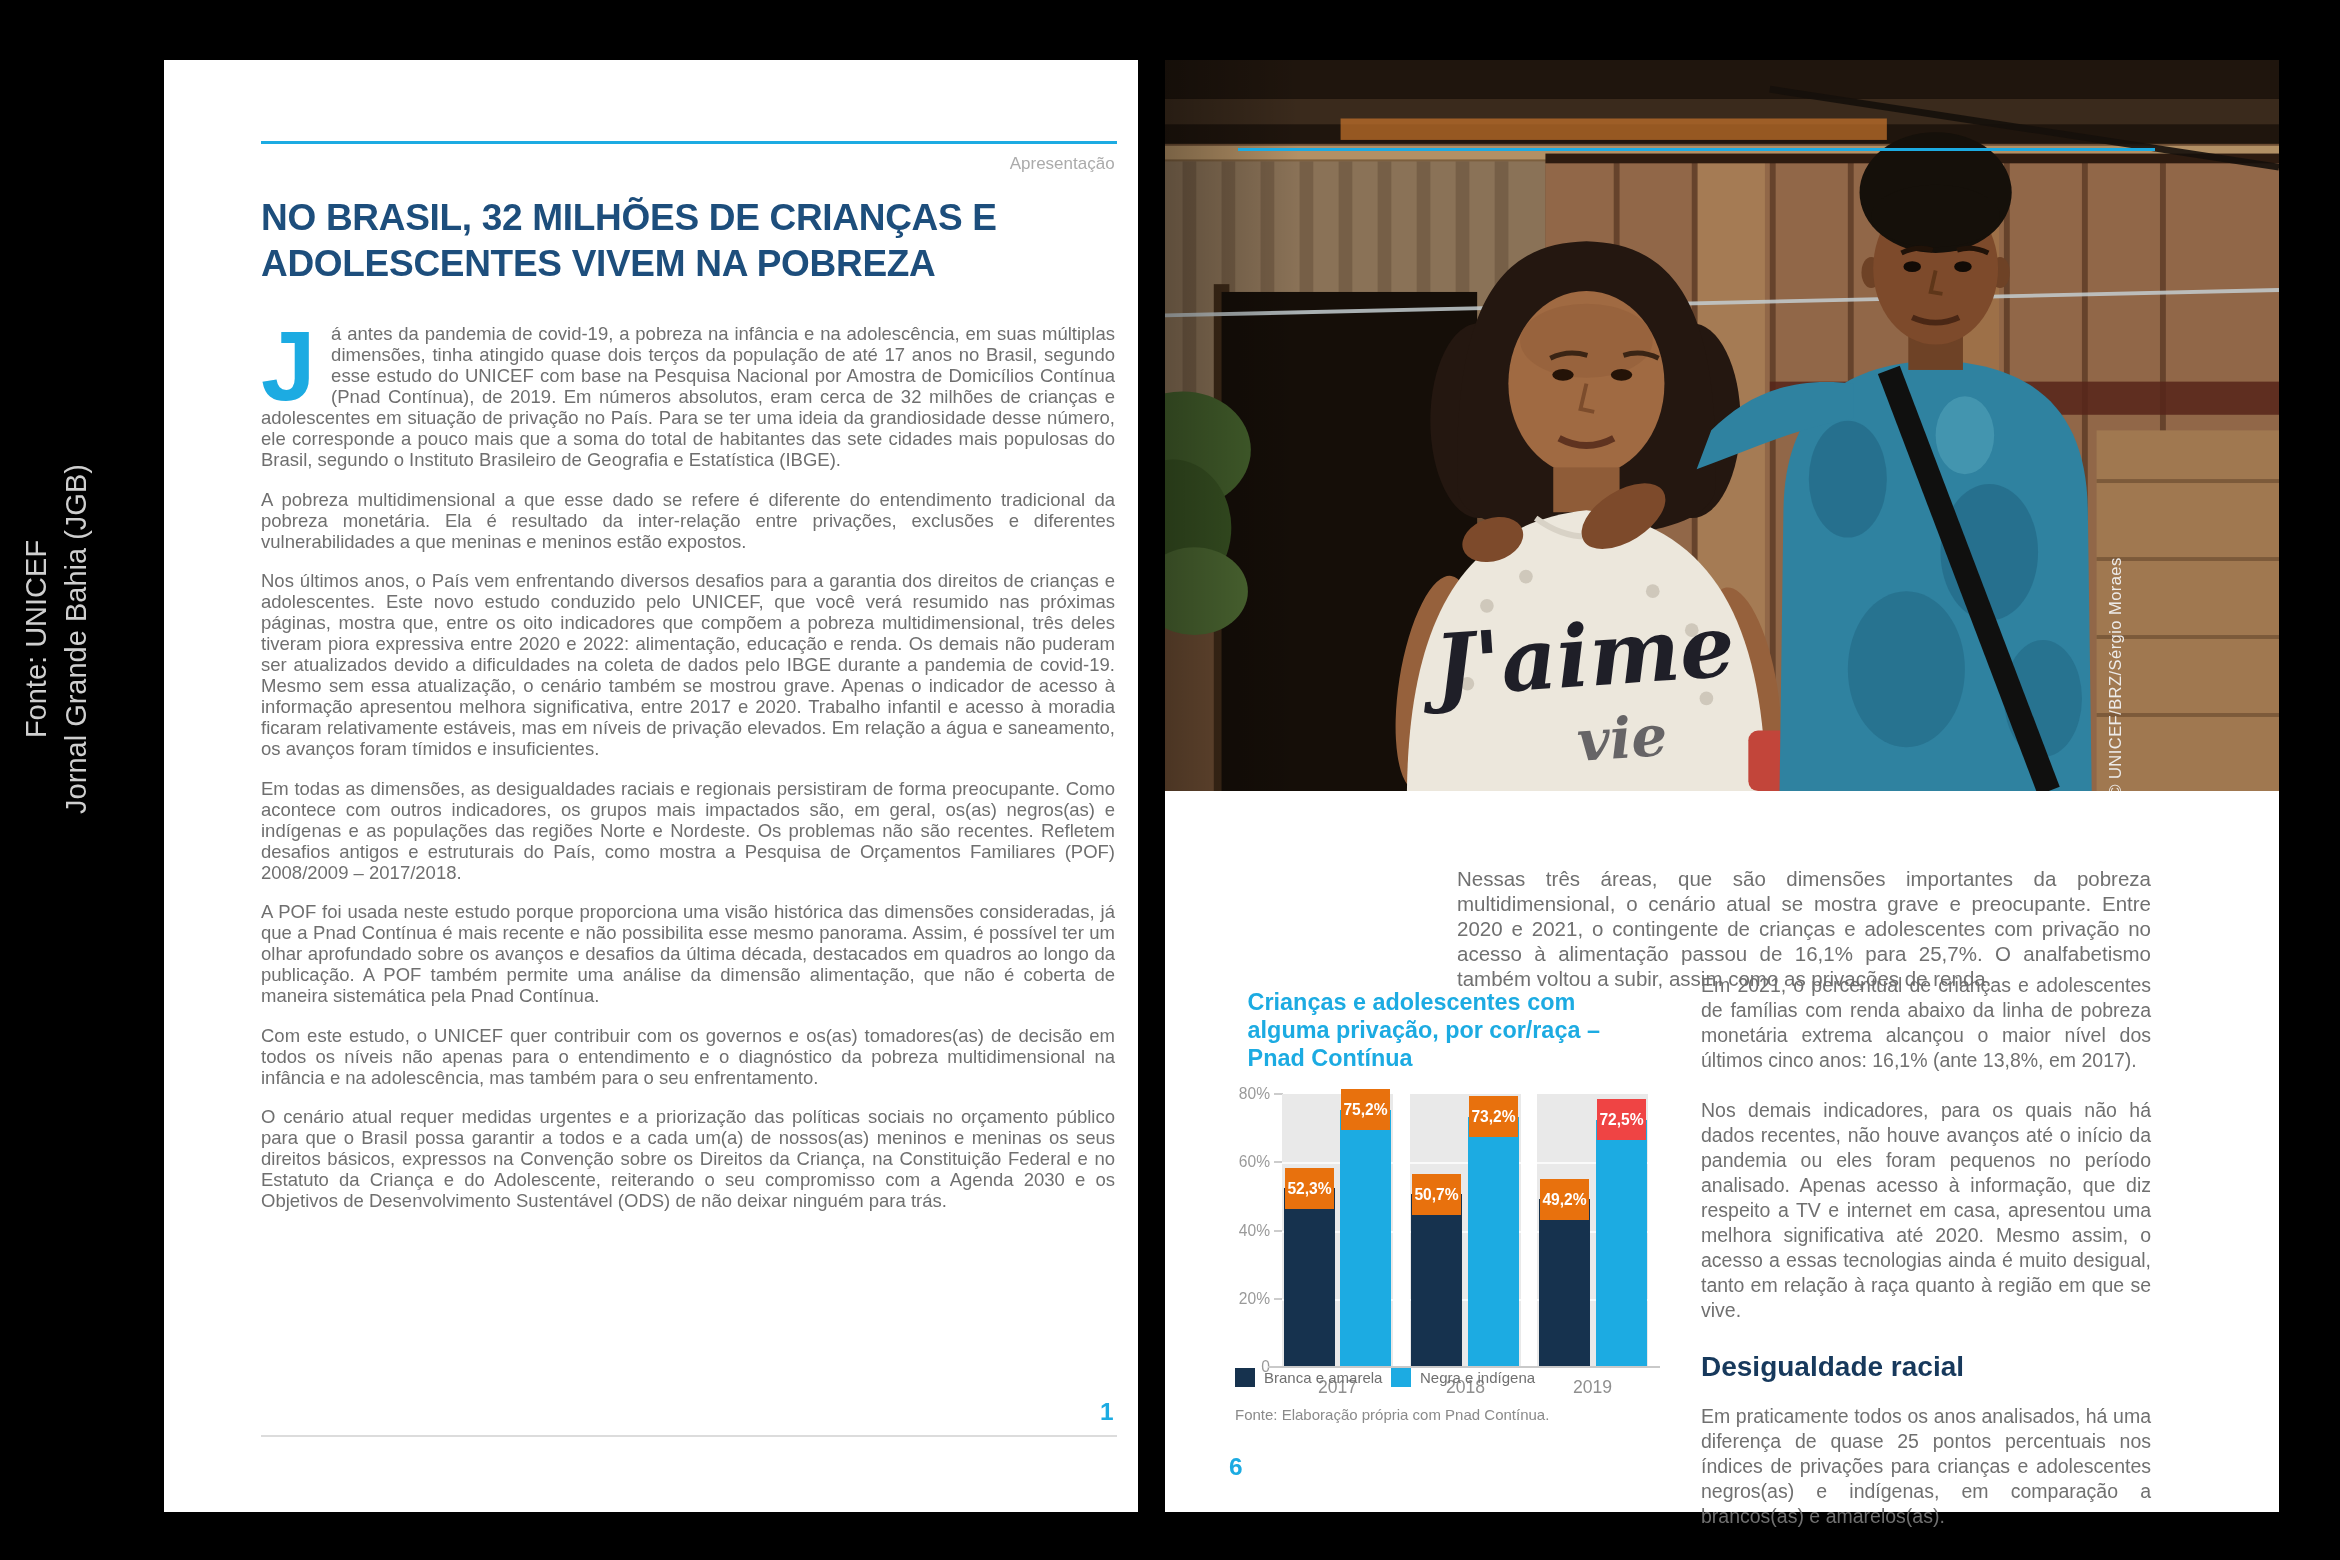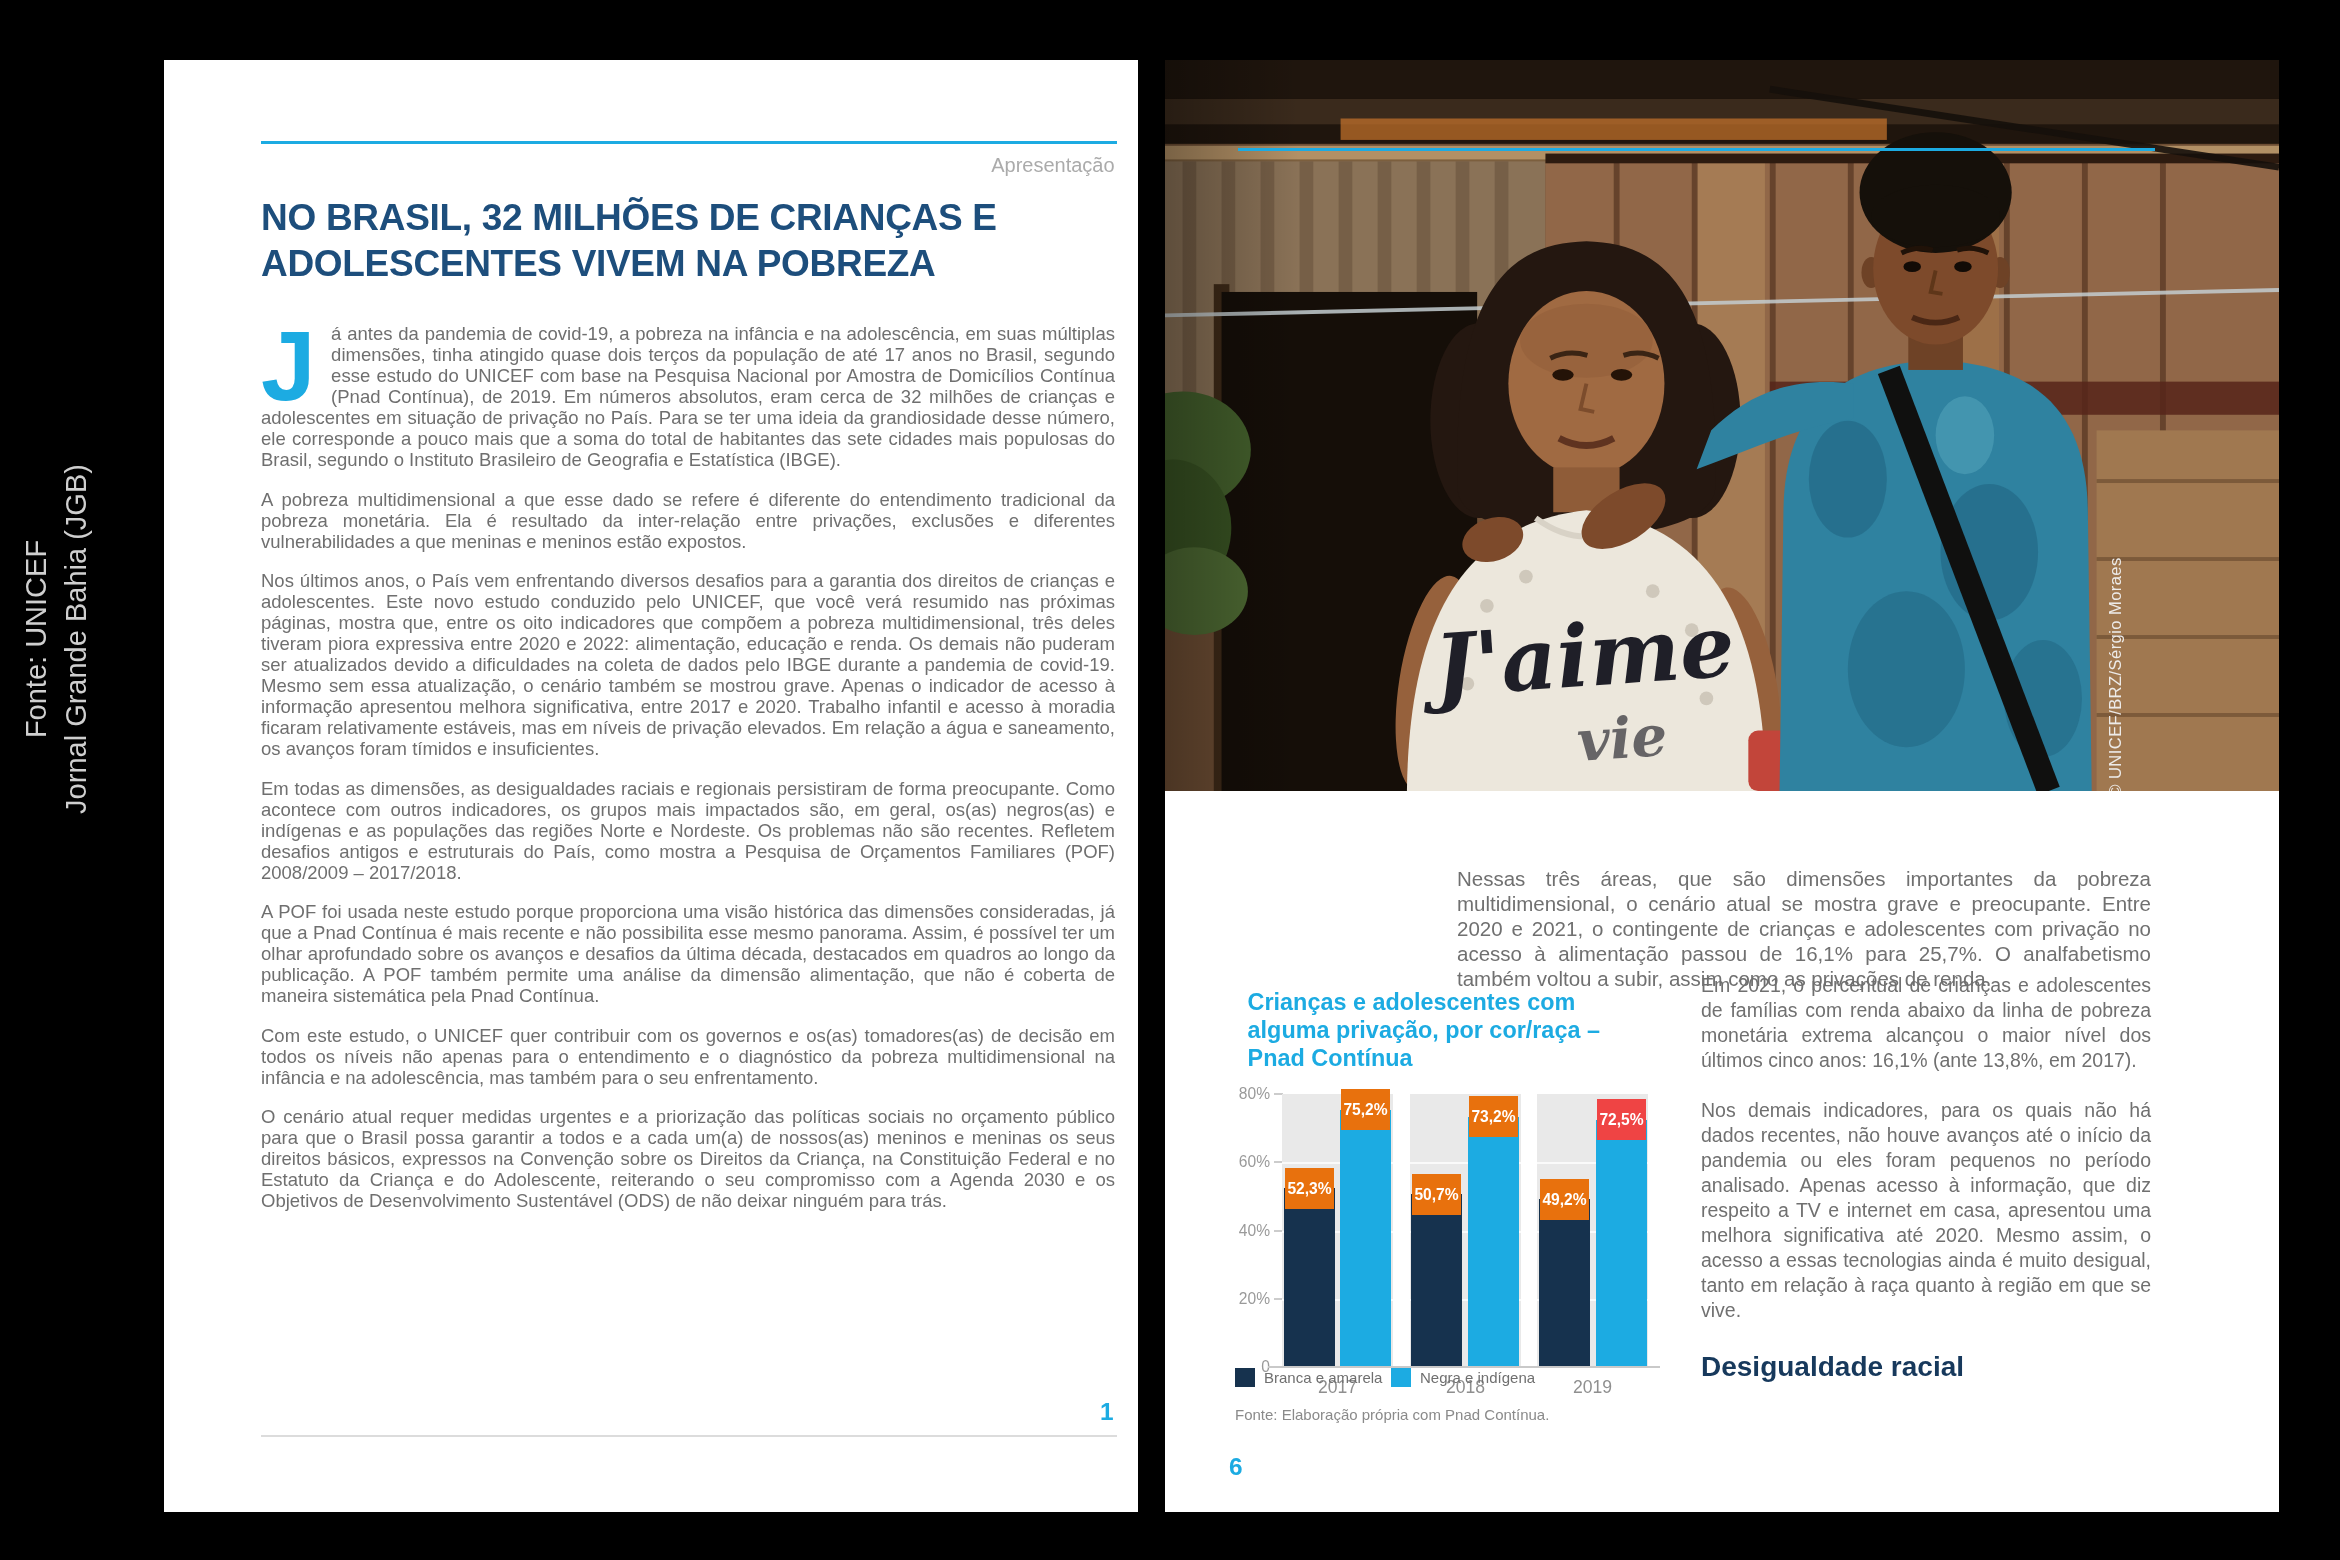--- a/index.html
+++ b/index.html
@@ -13,21 +13,21 @@
     transform:translate(-50%,-50%) rotate(-90deg);
     color:#cfcfcf;font-size:29px;line-height:40px;text-align:center;white-space:nowrap;
   }
   
   .page{position:absolute;top:60px;height:1452px;background:#fff;}
   #left-page{left:164px;width:974px;}
   #right-page{left:1165px;width:1114px;}
   .rule-blue{position:absolute;height:2.9px;background:#1CABE2;}
   
   .lp-rule{left:97px;top:81px;width:856px;}
-  .lp-kicker{position:absolute;right:23.4px;top:94px;color:#ababab;font-size:20px;}
+  .lp-kicker{position:absolute;right:23.4px;top:94px;color:#ababab;font-size:17px;}
   .lp-title{
     position:absolute;left:97px;top:135px;width:862px;
     color:#1d4e7c;font-size:37px;font-weight:bold;line-height:46px;letter-spacing:-0.3px;
   }
   .lp-body{
     position:absolute;left:97px;top:263px;width:854px;
     color:#6f6f6f;font-size:18.5px;line-height:21px;text-align:justify;
   }
   .lp-body p{margin:0 0 18.5px 0;}
   .dropcap{
@@ -220,20 +220,21 @@
     <div class="photo-credit">© UNICEF/BRZ/Sérgio Moraes</div>
   </div>
   <div class="rule-blue rp-rule"></div>
 
   <div class="rp-intro">Nessas três áreas, que são dimensões importantes da pobreza multidimensional, o cenário atual se mostra grave e preocupante. Entre 2020 e 2021, o contingente de crianças e adolescentes com privação no acesso à alimentação passou de 16,1% para 25,7%. O analfabetismo também voltou a subir, assim como as privações de renda.</div>
 
   <div class="rp-col">
     <p>Em 2021, o percentual de crianças e adolescentes de famílias com renda abaixo da linha de pobreza monetária extrema alcançou o maior nível dos últimos cinco anos: 16,1% (ante 13,8%, em 2017).</p>
     <p>Nos demais indicadores, para os quais não há dados recentes, não houve avanços até o início da pandemia ou eles foram pequenos no período analisado. Apenas acesso à informação, que diz respeito a TV e internet em casa, apresentou uma melhora significativa até 2020. Mesmo assim, o acesso a essas tecnologias ainda é muito desigual, tanto em relação à raça quanto à região em que se vive.</p>
     <div class="rp-h2">Desigualdade racial</div>
+    <p>Em praticamente todos os anos analisados, há uma diferença de quase 25 pontos percentuais nos índices de privações para crianças e adolescentes negros(as) e indígenas, em comparação a brancos(as) e amarelos(as).</p>
   </div>
 
   <div class="chart">
     <div class="chart-title">Crianças e adolescentes com alguma privação, por cor/raça – Pnad Contínua</div>
     <div class="plot" id="plot">
         <div class="ytick" style="top: -8.8px;">80%</div>
         <div class="ytick-dash" style="top: -1px;"></div>
         <div class="ytick" style="top: 59px;">60%</div>
         <div class="ytick-dash" style="top: 67px;"></div>
         <div class="ytick" style="top: 128px;">40%</div>

